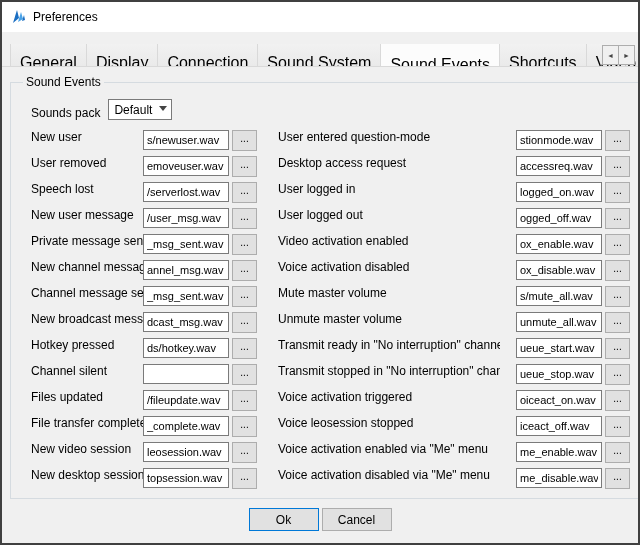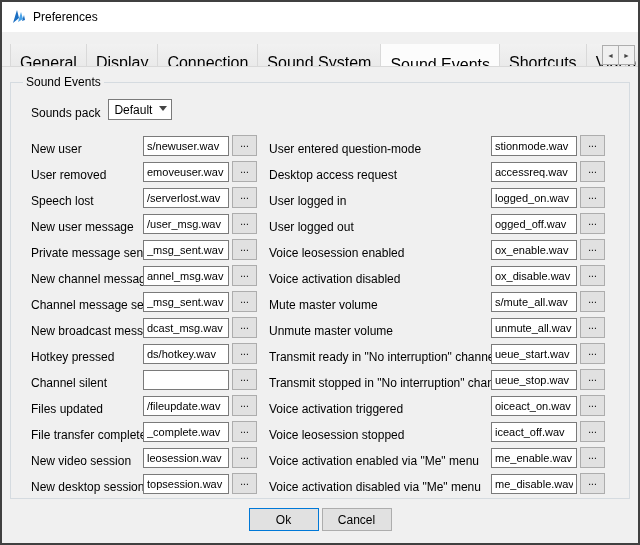--- a/index.html
+++ b/index.html
@@ -82,32 +82,32 @@
   }
   .combo .arrow {
     position:absolute; right:4px; top:6px;
     width:0; height:0;
     border-left:4px solid transparent;
     border-right:4px solid transparent;
     border-top:5px solid #444;
   }
 
   .rows { margin-left:8px; }
-  .row { display:flex; align-items:flex-end; height:26px; }
+  .row { display:flex; align-items:flex-start; height:26px; }
   .lbl-left  { width:112px; padding-right:4px; white-space:nowrap; overflow:hidden; }
-  .lbl-right { width:222px; padding-right:20px; white-space:nowrap; overflow:hidden; }
+  .lbl-right { width:222px; padding-right:20px; white-space:nowrap; overflow:hidden;margin-left:9px; }
   input.file {
     width:86px; height:20px;
     border:1px solid #7a7a7a;
     padding:0 3px;
     font-family:"Liberation Sans", sans-serif;
     font-size:11px;
     background:#ffffff;
   }
-  .r-input { width:88px; }
+  .r-input { width:88px;margin-left:16px; }
   button.browse {
     width:25px; height:21px;
     margin-left:3px;
     background:#e1e1e1;
     border:1px solid #adadad;
     font-size:10px; line-height:1;
     padding:0 0 4px 0;
     color:#000;
   }
   .col-gap { width:12px; flex:0 0 12px; }
@@ -201,21 +201,21 @@
             <div class="col-gap"></div>
             <span class="lbl-right">User logged out</span>
             <input type="text" class="file r-input" value="ogged_off.wav" style="">
             <button class="browse">...</button>
           </div>
           <div class="row">
             <span class="lbl-left">Private message sent</span>
             <input type="text" class="file" value="_msg_sent.wav" style="">
             <button class="browse">...</button>
             <div class="col-gap"></div>
-            <span class="lbl-right">Voice leosession enabled</span>
+            <span class="lbl-right">Video activation enabled</span>
             <input type="text" class="file r-input" value="ox_enable.wav" style="">
             <button class="browse">...</button>
           </div>
           <div class="row">
             <span class="lbl-left">New channel message</span>
             <input type="text" class="file" value="annel_msg.wav" style="">
             <button class="browse">...</button>
             <div class="col-gap"></div>
             <span class="lbl-right">Voice activation disabled</span>
             <input type="text" class="file r-input" value="ox_disable.wav" style="">

